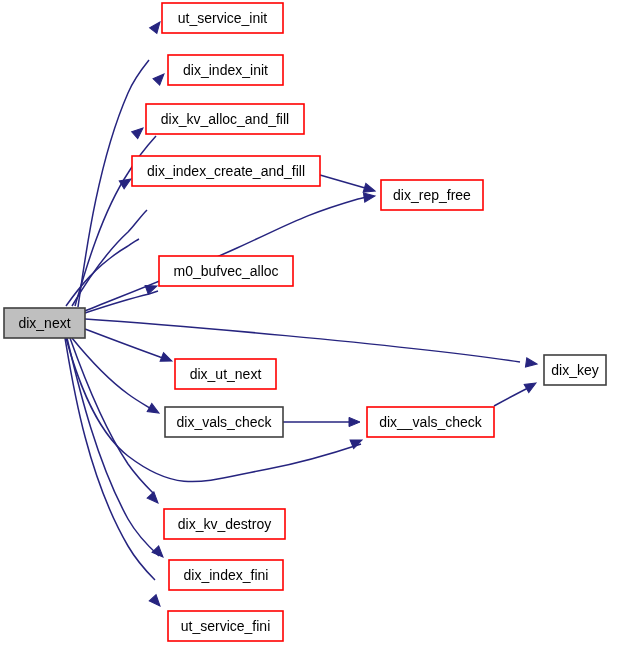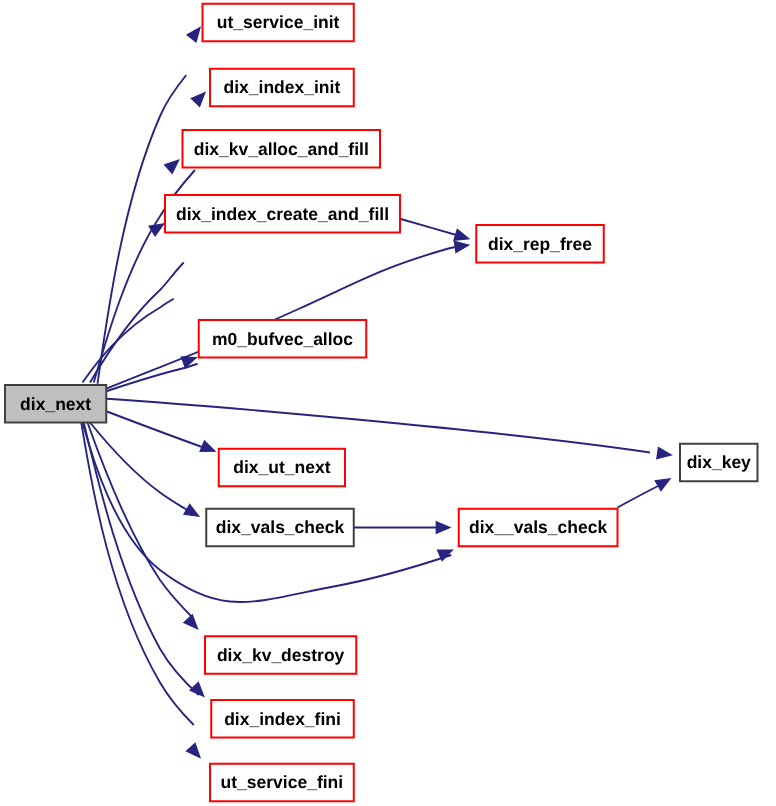--- a/index.html
+++ b/index.html
@@ -10,21 +10,20 @@
   body {
     width: 621px;
     height: 645px;
     font-family: "Liberation Sans", sans-serif;
     overflow: hidden;
   }
   #graph-root {
     position: relative;
     width: 621px;
     height: 645px;
-    font-weight: bold;
   }
   svg#callgraph {
     display: block;
     width: 621px;
     height: 645px;
   }
   .node-box {
     stroke-width: 1.6;
   }
   .node-label {

